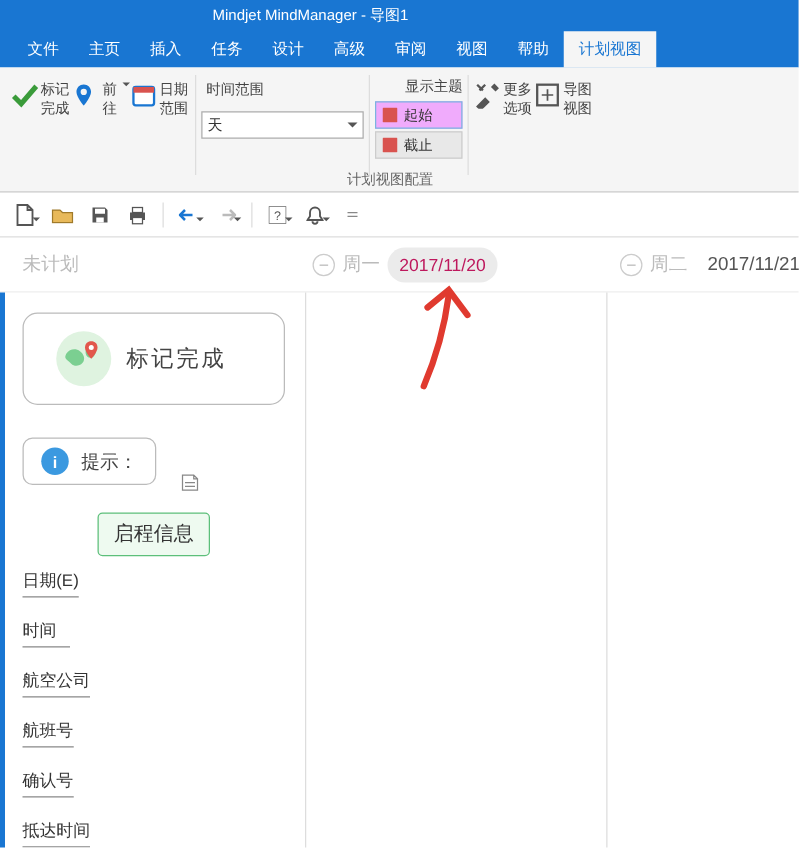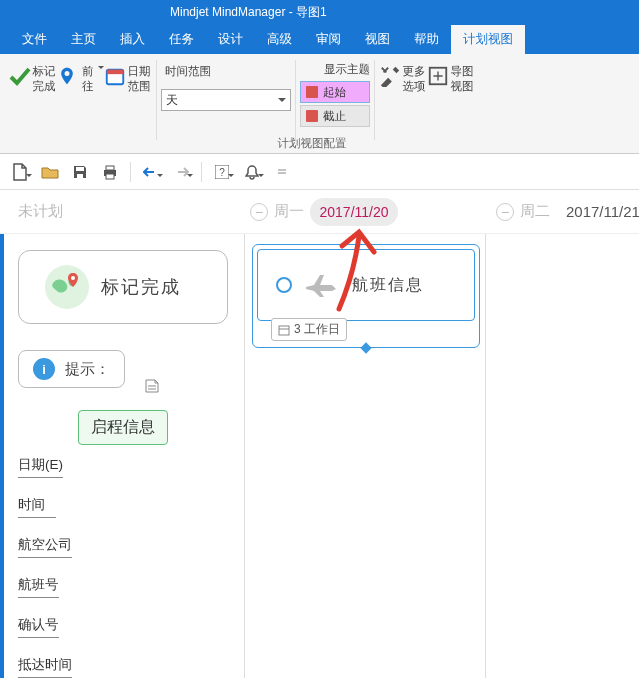--- a/index.html
+++ b/index.html
@@ -263,37 +263,20 @@
       <svg viewBox="0 0 44 44">
           <circle cx="22" cy="22" r="20" fill="#dff3e0"></circle>
           <path fill="#7bcf91" d="M8 18c4-6 12-4 14 2s-6 10-10 6-6-4-4-8zM26 10c4 0 8 6 4 10s-10-2-4-10z"></path>
           <path fill="#e2574c" d="M28 8c3 0 5 2 5 5 0 4-5 9-5 9s-5-5-5-9c0-3 2-5 5-5z"></path>
           <circle cx="28" cy="13" r="2" fill="#fff"></circle>
         </svg>
     </div>
     <span class="t">标记完成</span>
   </div>
 
-  <div class="card-flight-wrap">
-    <div class="card-flight">
-      <div class="circle"></div>
-      <svg class="plane" viewBox="0 0 36 24">
-          <path fill="#bbb" d="M2 14l8-2 6-10h4l-4 10h12l4 4-4 2H16l4 6h-4l-6-6-8-2z"></path>
-        </svg>
-      <span class="t">航班信息</span>
-    </div>
-    <div class="work-badge">
-      <svg width="12" height="12" viewBox="0 0 12 12">
-          <rect x="1" y="2" width="10" height="9" fill="none" stroke="#888"></rect>
-          <line x1="1" y1="5" x2="11" y2="5" stroke="#888"></line>
-        </svg>
-      <span>3 工作日</span>
-    </div>
-    <div class="diamond"></div>
-  </div>
 
   <svg class="arrow" viewBox="0 0 80 90">
     <path fill="none" stroke="#e03a2f" stroke-width="5" stroke-linecap="round" d="M25 85 Q40 50 45 12"></path>
     <path fill="none" stroke="#e03a2f" stroke-width="5" stroke-linecap="round" d="M28 22 L45 8 L60 28"></path>
   </svg>
 
   <div class="hint">
     <div class="info">i</div>
     <span class="t">提示：</span>
   </div>

